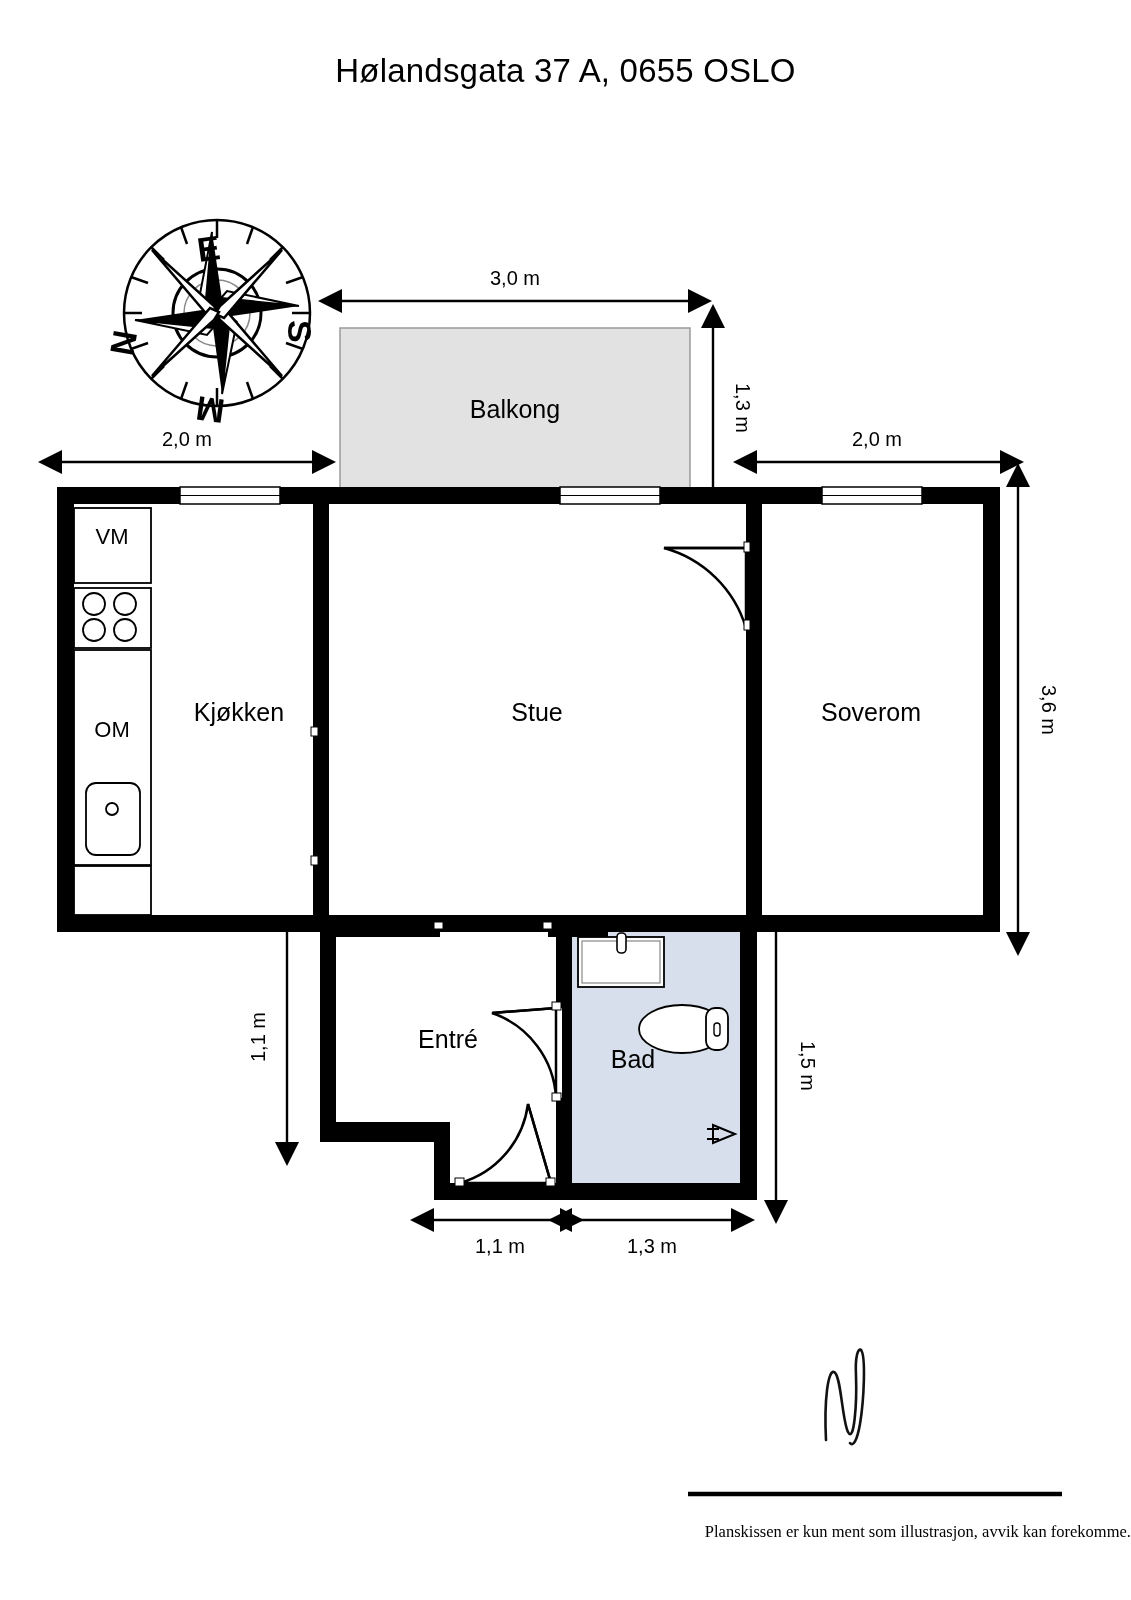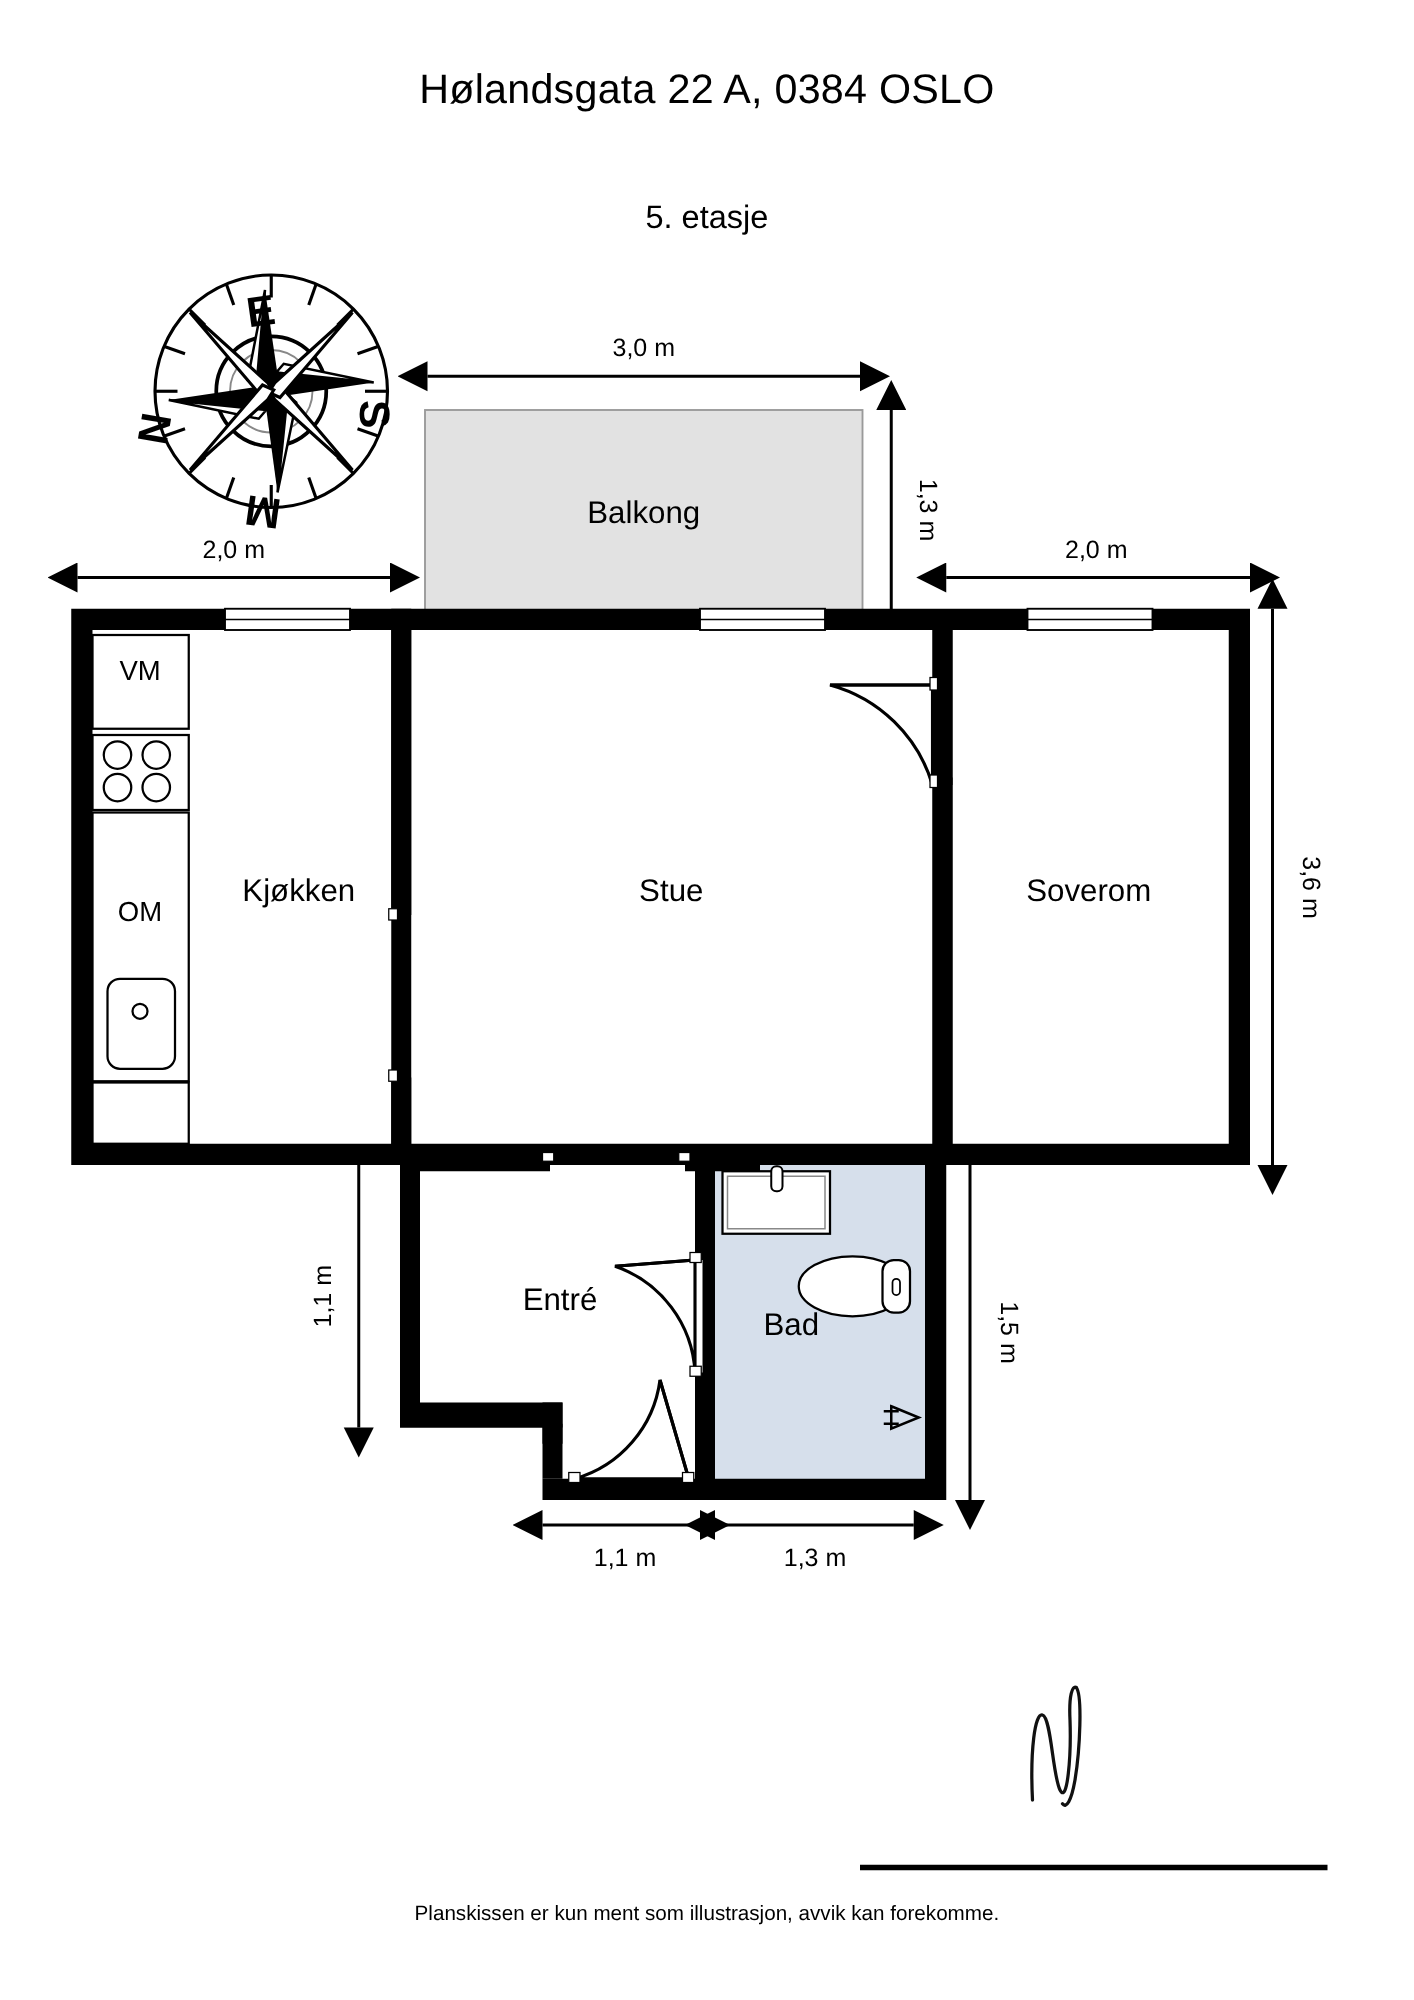--- a/index.html
+++ b/index.html
@@ -41,22 +41,23 @@
   #plan-svg {
     position: absolute;
     left: 0;
     top: 0;
   }
   #footer-note {
     position: absolute;
     left: 0;
     top: 1522px;
     width: 1131px;
-    text-align: center;
+    text-align: right;
     font-size: 16.5px;
+    font-family: Liberation Serif, serif;
   }
   #brand-name {
     position: absolute;
     left: 648px;
     top: 1473px;
     width: 420px;
     text-align: center;
     font-size: 15.5px;
     font-weight: bold;
     letter-spacing: 1.7px;
@@ -82,22 +83,21 @@
     font-weight: bold;
     font-family: "Liberation Sans", sans-serif;
     fill: #000;
   }
 </style>
 </head>
 <body>
 
 <div class="page">
 
-  <div id="title">Hølandsgata 22 A, 0384 OSLO</div>
-  <div id="floor-label">5. etasje</div>
+  <div id="title">Hølandsgata 37 A, 0655 OSLO</div>
 
   <svg id="plan-svg" width="1131" height="1600" viewBox="0 0 1131 1600">
 
     <g>
       <circle cx="217" cy="313" r="93" fill="#fff" stroke="#000" stroke-width="2.5"></circle>
       <circle cx="217" cy="313" r="74" fill="#fff" stroke="#000" stroke-width="0"></circle>
 
       <g stroke="#000" stroke-width="2.5">
         <line x1="217" y1="220" x2="217" y2="238"></line>
         <line x1="217" y1="388" x2="217" y2="406"></line>

